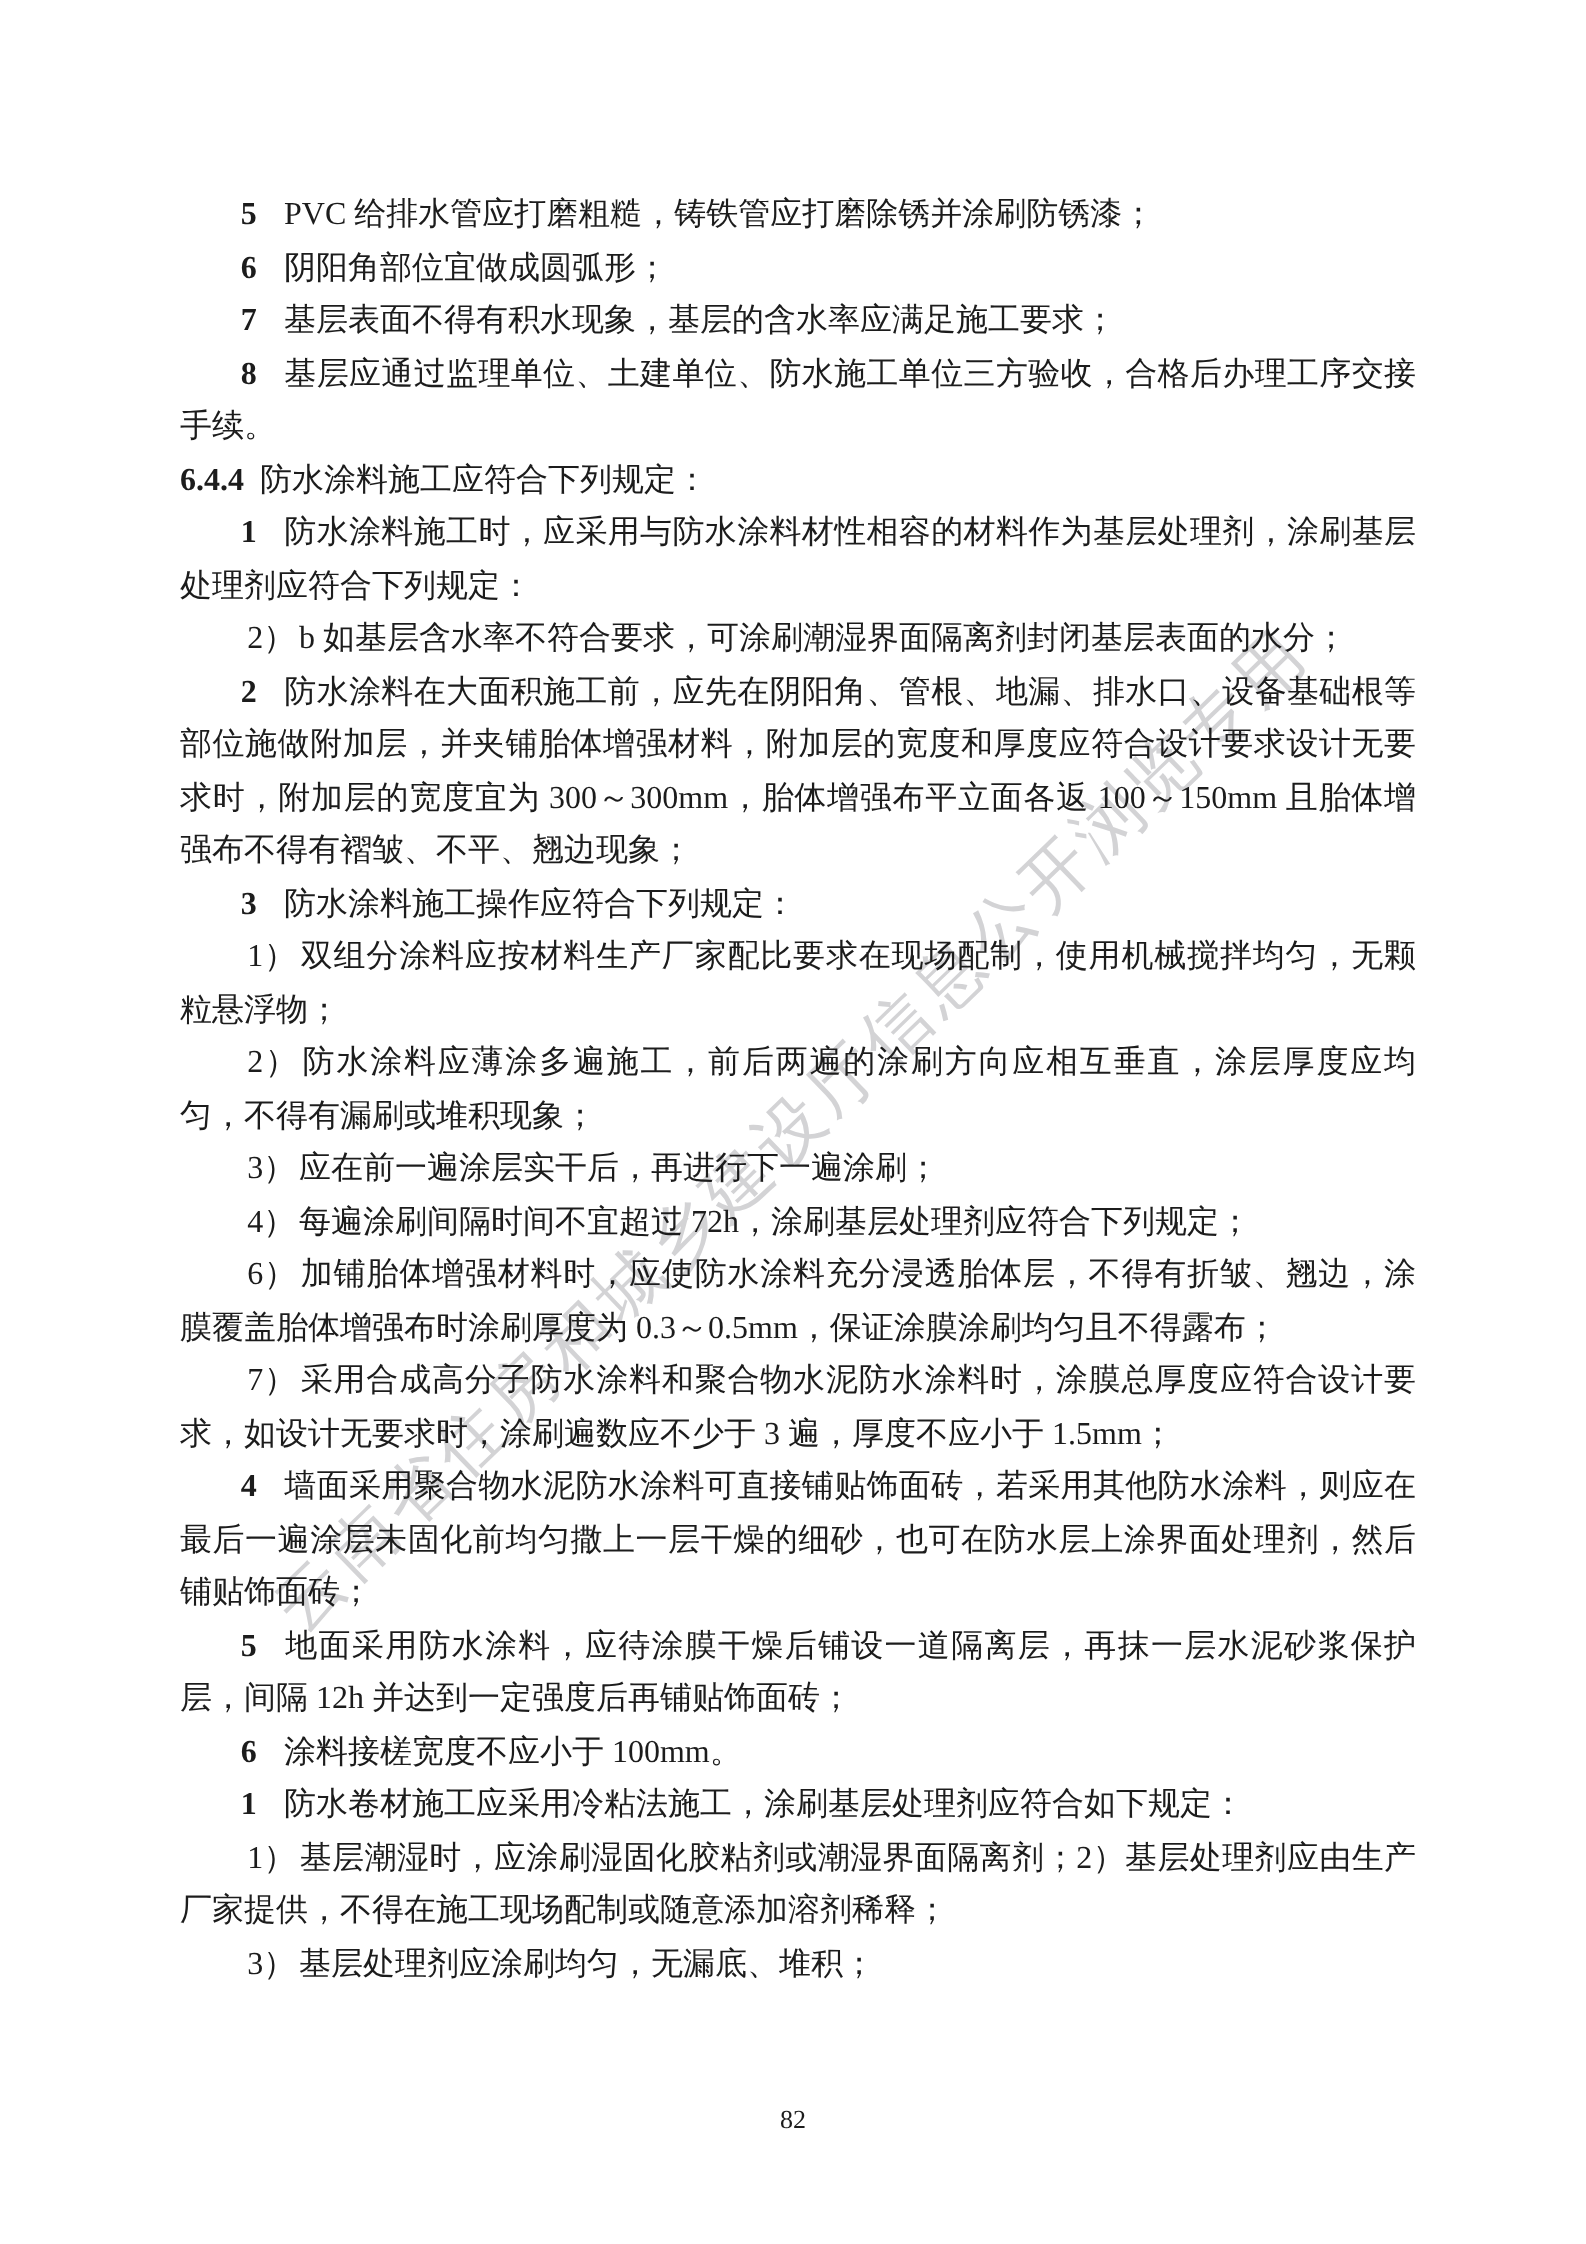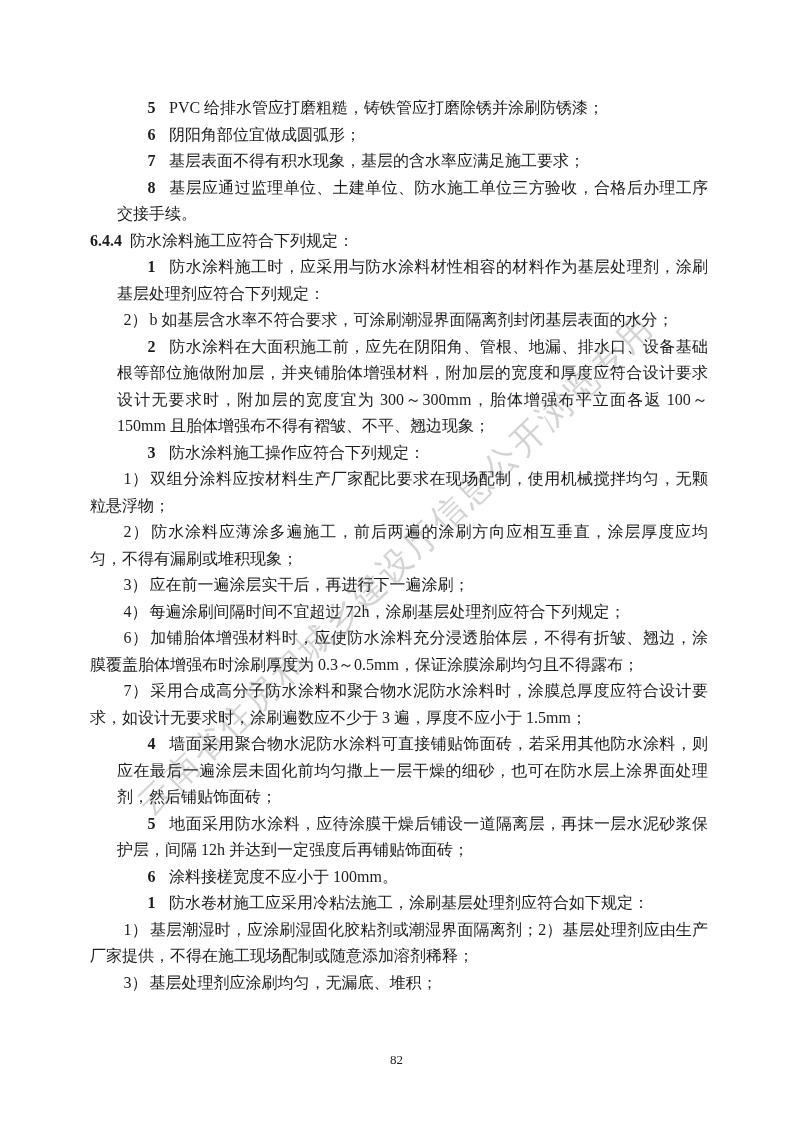--- a/index.html
+++ b/index.html
@@ -16,21 +16,21 @@
     transform-origin:center;
     font-size:34px;letter-spacing:3px;white-space:nowrap;
     color:#b6b6ba;opacity:.6;z-index:0;user-select:none;
   }
   .content{
     position:absolute;left:90px;top:95px;width:618px;z-index:1;
     font-size:16px;line-height:26.5px;color:#1c1c1c;
     text-align:justify;
   }
   .content p{margin:0;padding:0;}
-  p.item{text-indent:1.9em;margin-left:27px;}
+  p.item{text-indent:1.9em;}
   p.subitem{text-indent:2.1em;}
   p.clause{text-indent:0;}
   .n-item{font-weight:bold;margin-right:.85em;}
   .n-clause{font-weight:bold;margin-right:.5em;}
   .n-sub{margin-right:.12em;}
   .page-number{
     position:absolute;left:0;top:1052px;width:793px;
     text-align:center;font-size:13px;color:#1c1c1c;z-index:1;
   }
 </style>

